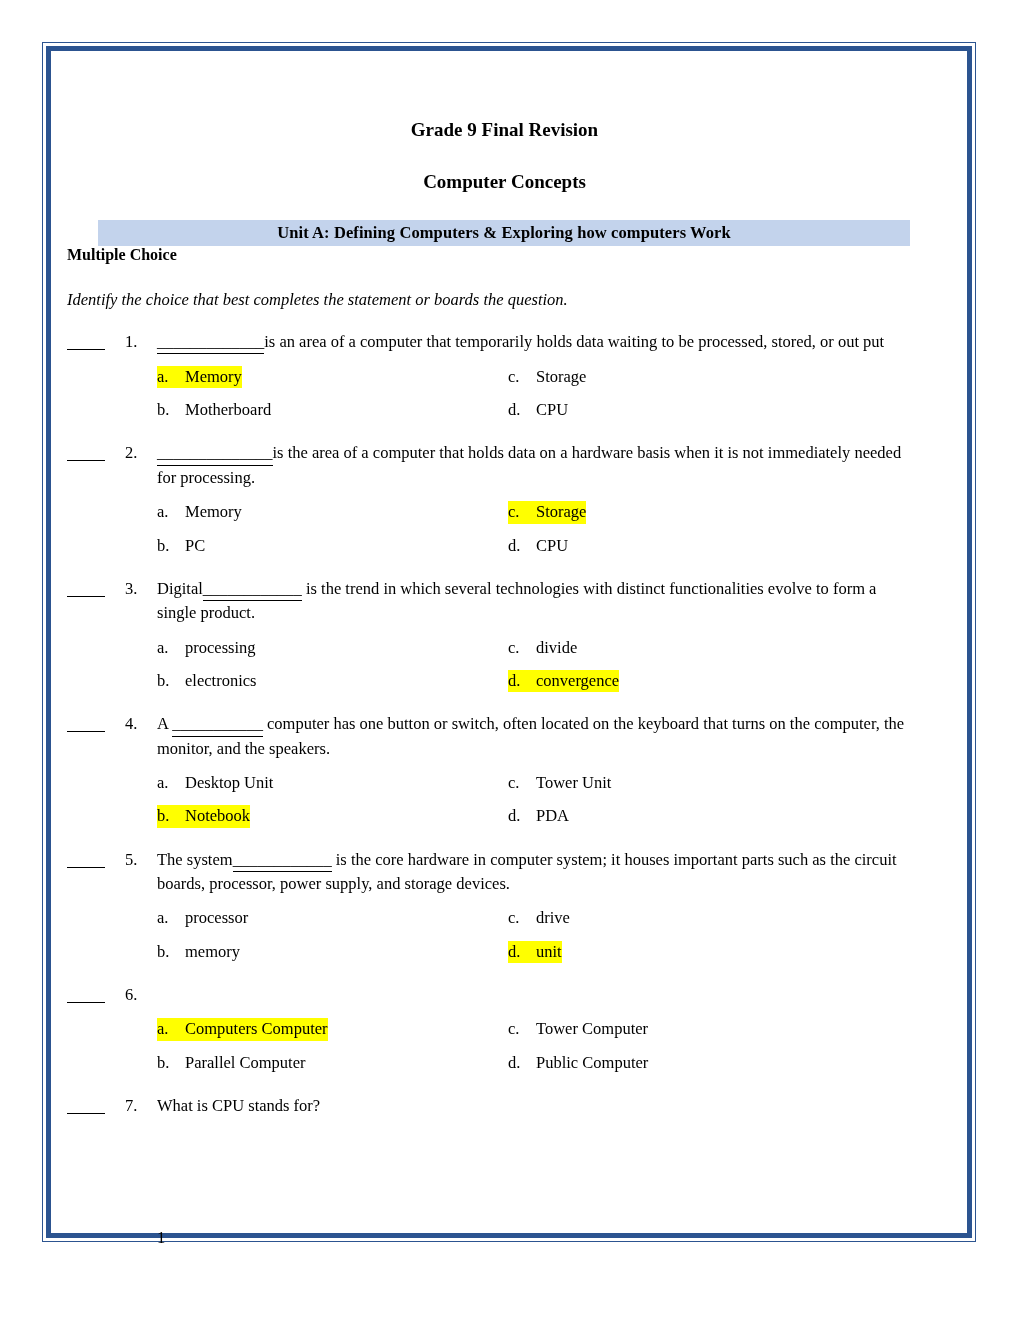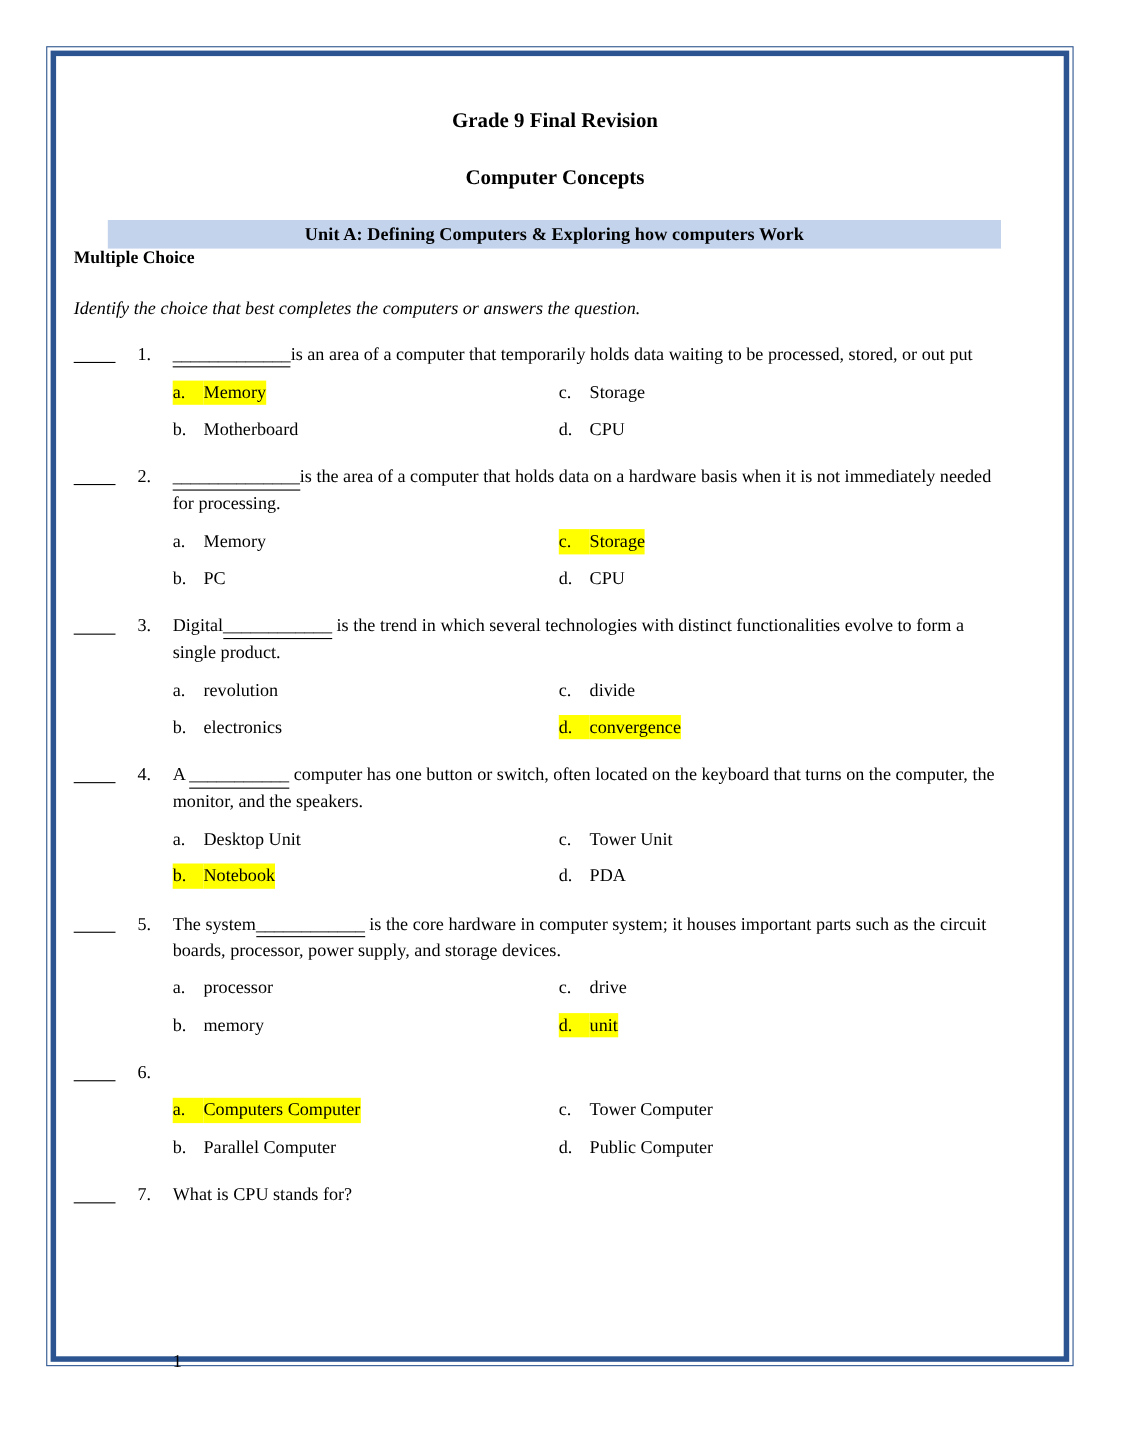--- a/index.html
+++ b/index.html
@@ -35,21 +35,21 @@
     width: 926px;
     height: 1192px;
     border: 5px solid #2c5490;
     box-sizing: border-box;
     pointer-events: none;
   }
 
   .content {
     position: absolute;
     left: 67px;
-    top: 98px;
+    top: 118px;
     width: 875px;
   }
 
   
   .doc-title {
     text-align: center;
     font-weight: bold;
     font-size: 19px;
     margin: 0;
     padding: 0;
@@ -176,21 +176,21 @@
     <div class="doc-title">Grade 9 Final Revision</div>
     <div class="title-gap"></div>
     <div class="doc-title">Computer Concepts</div>
 
     <div class="unit-band">
       <span class="unit-band-text">Unit A: Defining Computers &amp; Exploring how computers Work</span>
     </div>
 
     <div class="section-heading">Multiple Choice</div>
 
-    <div class="section-instruction">Identify the choice that best completes the computers or answers the question.</div>
+    <div class="section-instruction">Identify the choice that best completes the statement or boards the question.</div>
 
     <div id="questions-container">
         <div class="question">
           <div class="q-row">
             <div class="q-blank"></div>
             <div class="q-num">1.</div>
             <div class="q-text"><span class="blank-inline">_____________</span><span>is an area of a computer that temporarily holds data waiting to be processed, stored, or out put</span></div>
           </div>
           <div class="choices">
             <div class="choice-row">
@@ -247,21 +247,21 @@
         <div class="question">
           <div class="q-row">
             <div class="q-blank"></div>
             <div class="q-num">3.</div>
             <div class="q-text"><span>Digital</span><span class="blank-inline">____________</span><span> is the trend in which several technologies with distinct functionalities evolve to form a single product.</span></div>
           </div>
           <div class="choices">
             <div class="choice-row">
               <div class="choice-cell left">
                 <span class="choice-letter">a.</span>
-                <span class="choice-text">revolution</span>
+                <span class="choice-text">processing</span>
               </div>
               <div class="choice-cell right">
                 <span class="choice-letter">c.</span>
                 <span class="choice-text">divide</span>
               </div>
             </div>
             <div class="choice-row">
               <div class="choice-cell left">
                 <span class="choice-letter">b.</span>
                 <span class="choice-text">electronics</span>

